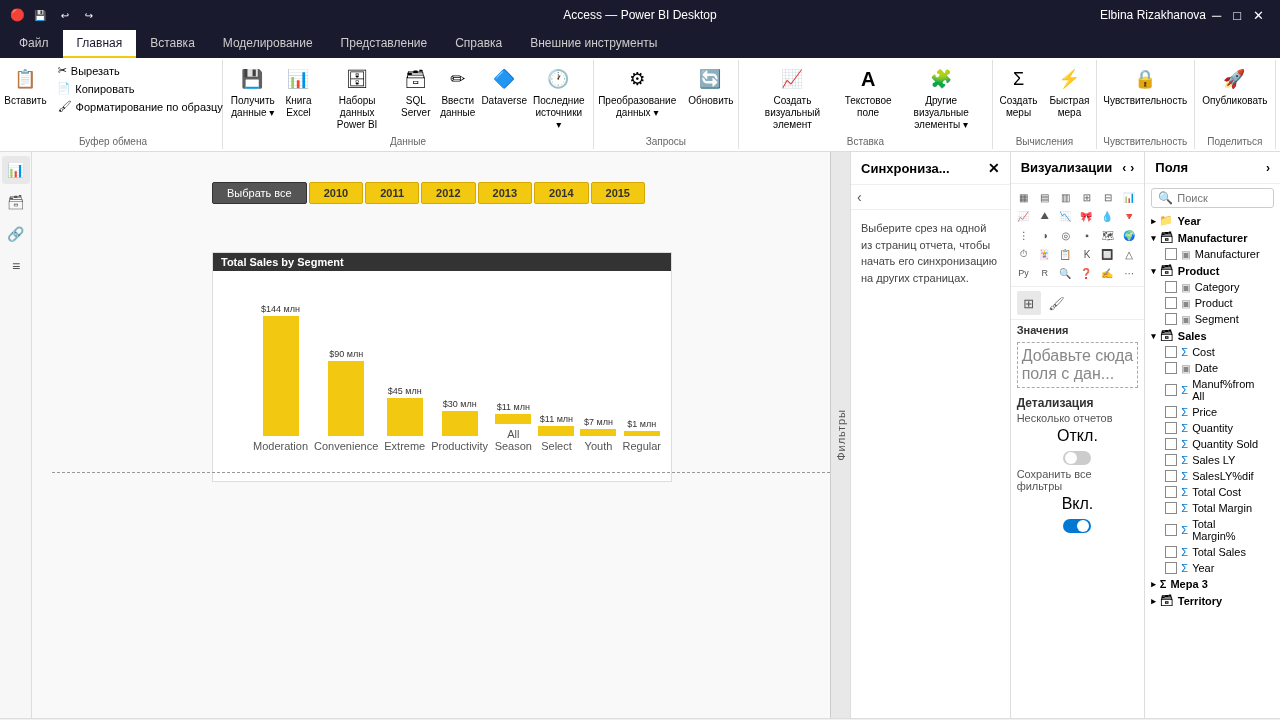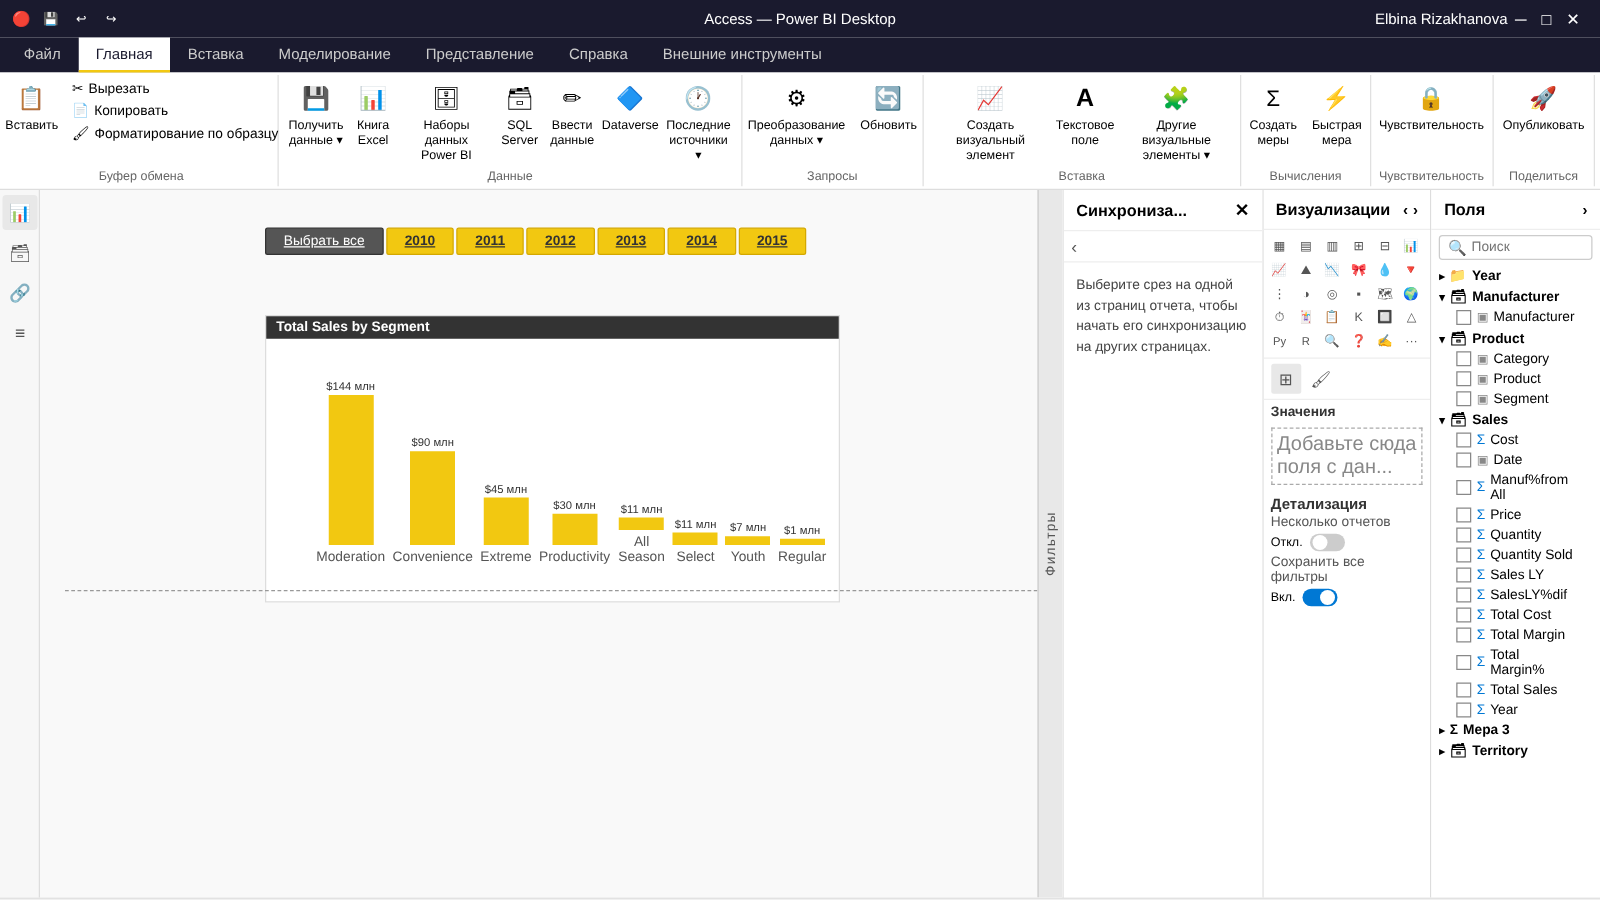--- a/index.html
+++ b/index.html
@@ -174,21 +174,20 @@
       align-items: center;
     }
     .slicer-btn {
       padding: 4px 14px;
       border: 1px solid #ccc;
       background: #e0e0e0;
       cursor: pointer;
       font-size: 11px;
       color: #333;
       border-radius: 2px;
-      text-decoration: underline;
     }
     .slicer-btn.active-year {
       background: #f2c811;
       border-color: #d4a800;
       color: #333;
       font-weight: 600;
     }
     .slicer-btn.select-all {
       background: #555;
       color: white;
@@ -323,21 +322,22 @@
     .detail-section {
       padding: 4px 6px;
     }
     .detail-label { font-size: 12px; font-weight: 600; color: #333; }
     .detail-sublabel { font-size: 11px; color: #555; margin: 2px 0; }
     .toggle-row {
       display: flex;
       align-items: center;
       gap: 6px;
       margin: 3px 0;
-      font-size: 10px;
+      font-size: 16px;
+      flex-direction: column;
     }
     .toggle-off {
       width: 28px;
       height: 14px;
       background: #ccc;
       border-radius: 7px;
       position: relative;
     }
     .toggle-on {
       width: 28px;

